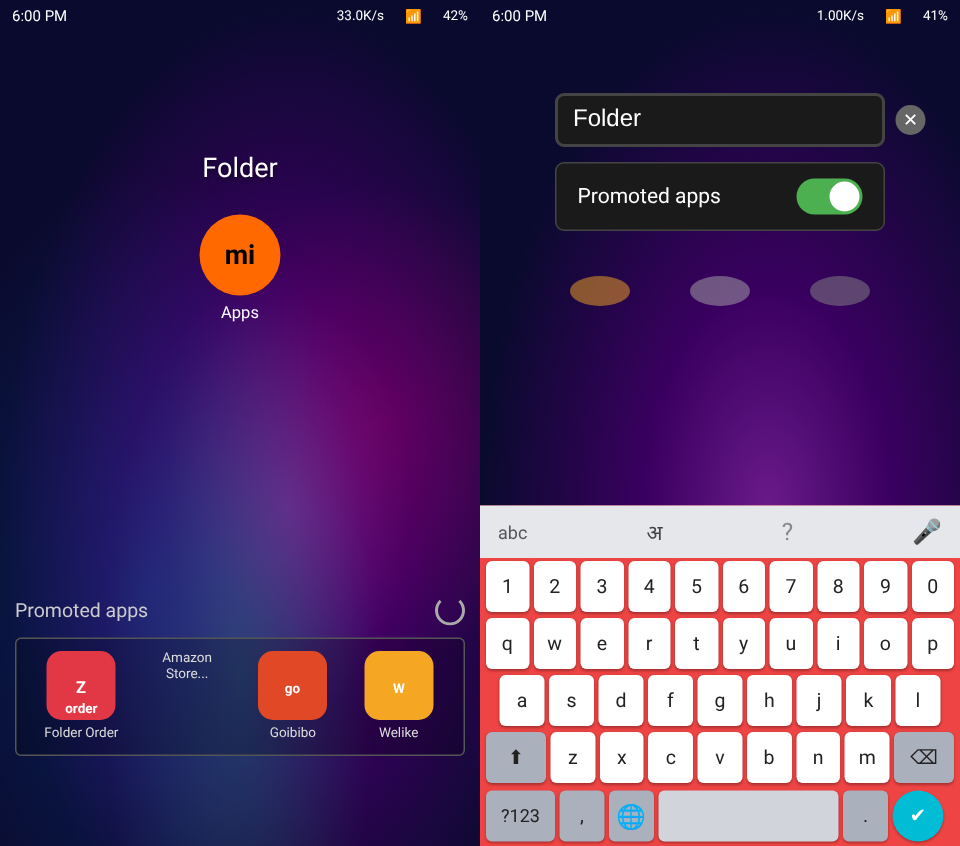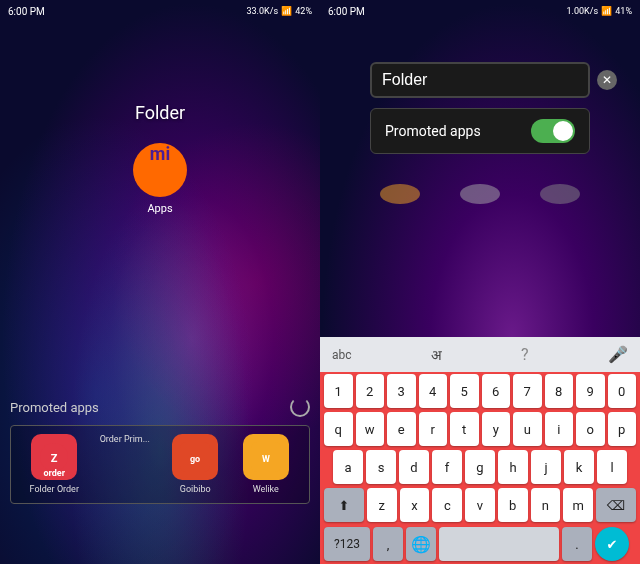--- a/index.html
+++ b/index.html
@@ -39,21 +39,21 @@
       z-index: 10;
       display: flex;
       justify-content: space-between;
       align-items: center;
       padding: 4px 8px;
       height: 22px;
       color: #fff;
       font-size: 10px;
     }
     .status-left { display: flex; gap: 4px; align-items: center; justify-content: flex-end; }
-    .status-right { display: flex; gap: 3px; align-items: center; font-size: 9px; }
+    .status-right { display: flex; gap: 14px; align-items: center; font-size: 9px; }
 
     .folder-label {
       position: relative;
       z-index: 10;
       text-align: center;
       color: #fff;
       font-size: 18px;
       margin-top: 80px;
       text-shadow: 0 1px 3px rgba(0,0,0,0.5);
     }
@@ -71,24 +71,25 @@
       display: flex;
       flex-direction: column;
       align-items: center;
       gap: 5px;
     }
     .app-icon {
       width: 54px;
       height: 54px;
       border-radius: 50%;
       display: flex;
+      align-items: center;
       justify-content: center;
       font-size: 22px;
       font-weight: bold;
-      color: #4c1d95;
+      color: #000000;
     }
     .app-icon.mi { background: #ff6900; }
     .app-icon.playstore { background: #fff; }
     .app-label {
       color: #fff;
       font-size: 11px;
       text-align: left;
     }
 
     .play-triangle {
@@ -423,21 +424,21 @@
         <div class="promo-icon promo-zomato">
           <svg width="30" height="30" viewBox="0 0 30 30">
             <circle cx="15" cy="15" r="14" fill="#e23744"></circle>
             <text x="15" y="20" text-anchor="middle" fill="white" font-size="11" font-weight="bold">Z</text>
           </svg>
         </div>
         <span class="promo-label">Folder Order</span>
       </div>
 
       <div class="promoted-app">
-        <span class="promo-label">Order Prim...</span>
+        <span class="promo-label">Amazon Store...</span>
       </div>
 
       <div class="promoted-app">
         <div class="promo-icon promo-goibibo">
           <svg width="30" height="30" viewBox="0 0 30 30">
             <rect width="30" height="30" rx="6" fill="#e04826"></rect>
             <text x="15" y="20" text-anchor="middle" fill="white" font-size="9" font-weight="bold">go</text>
           </svg>
         </div>
         <span class="promo-label">Goibibo</span>

